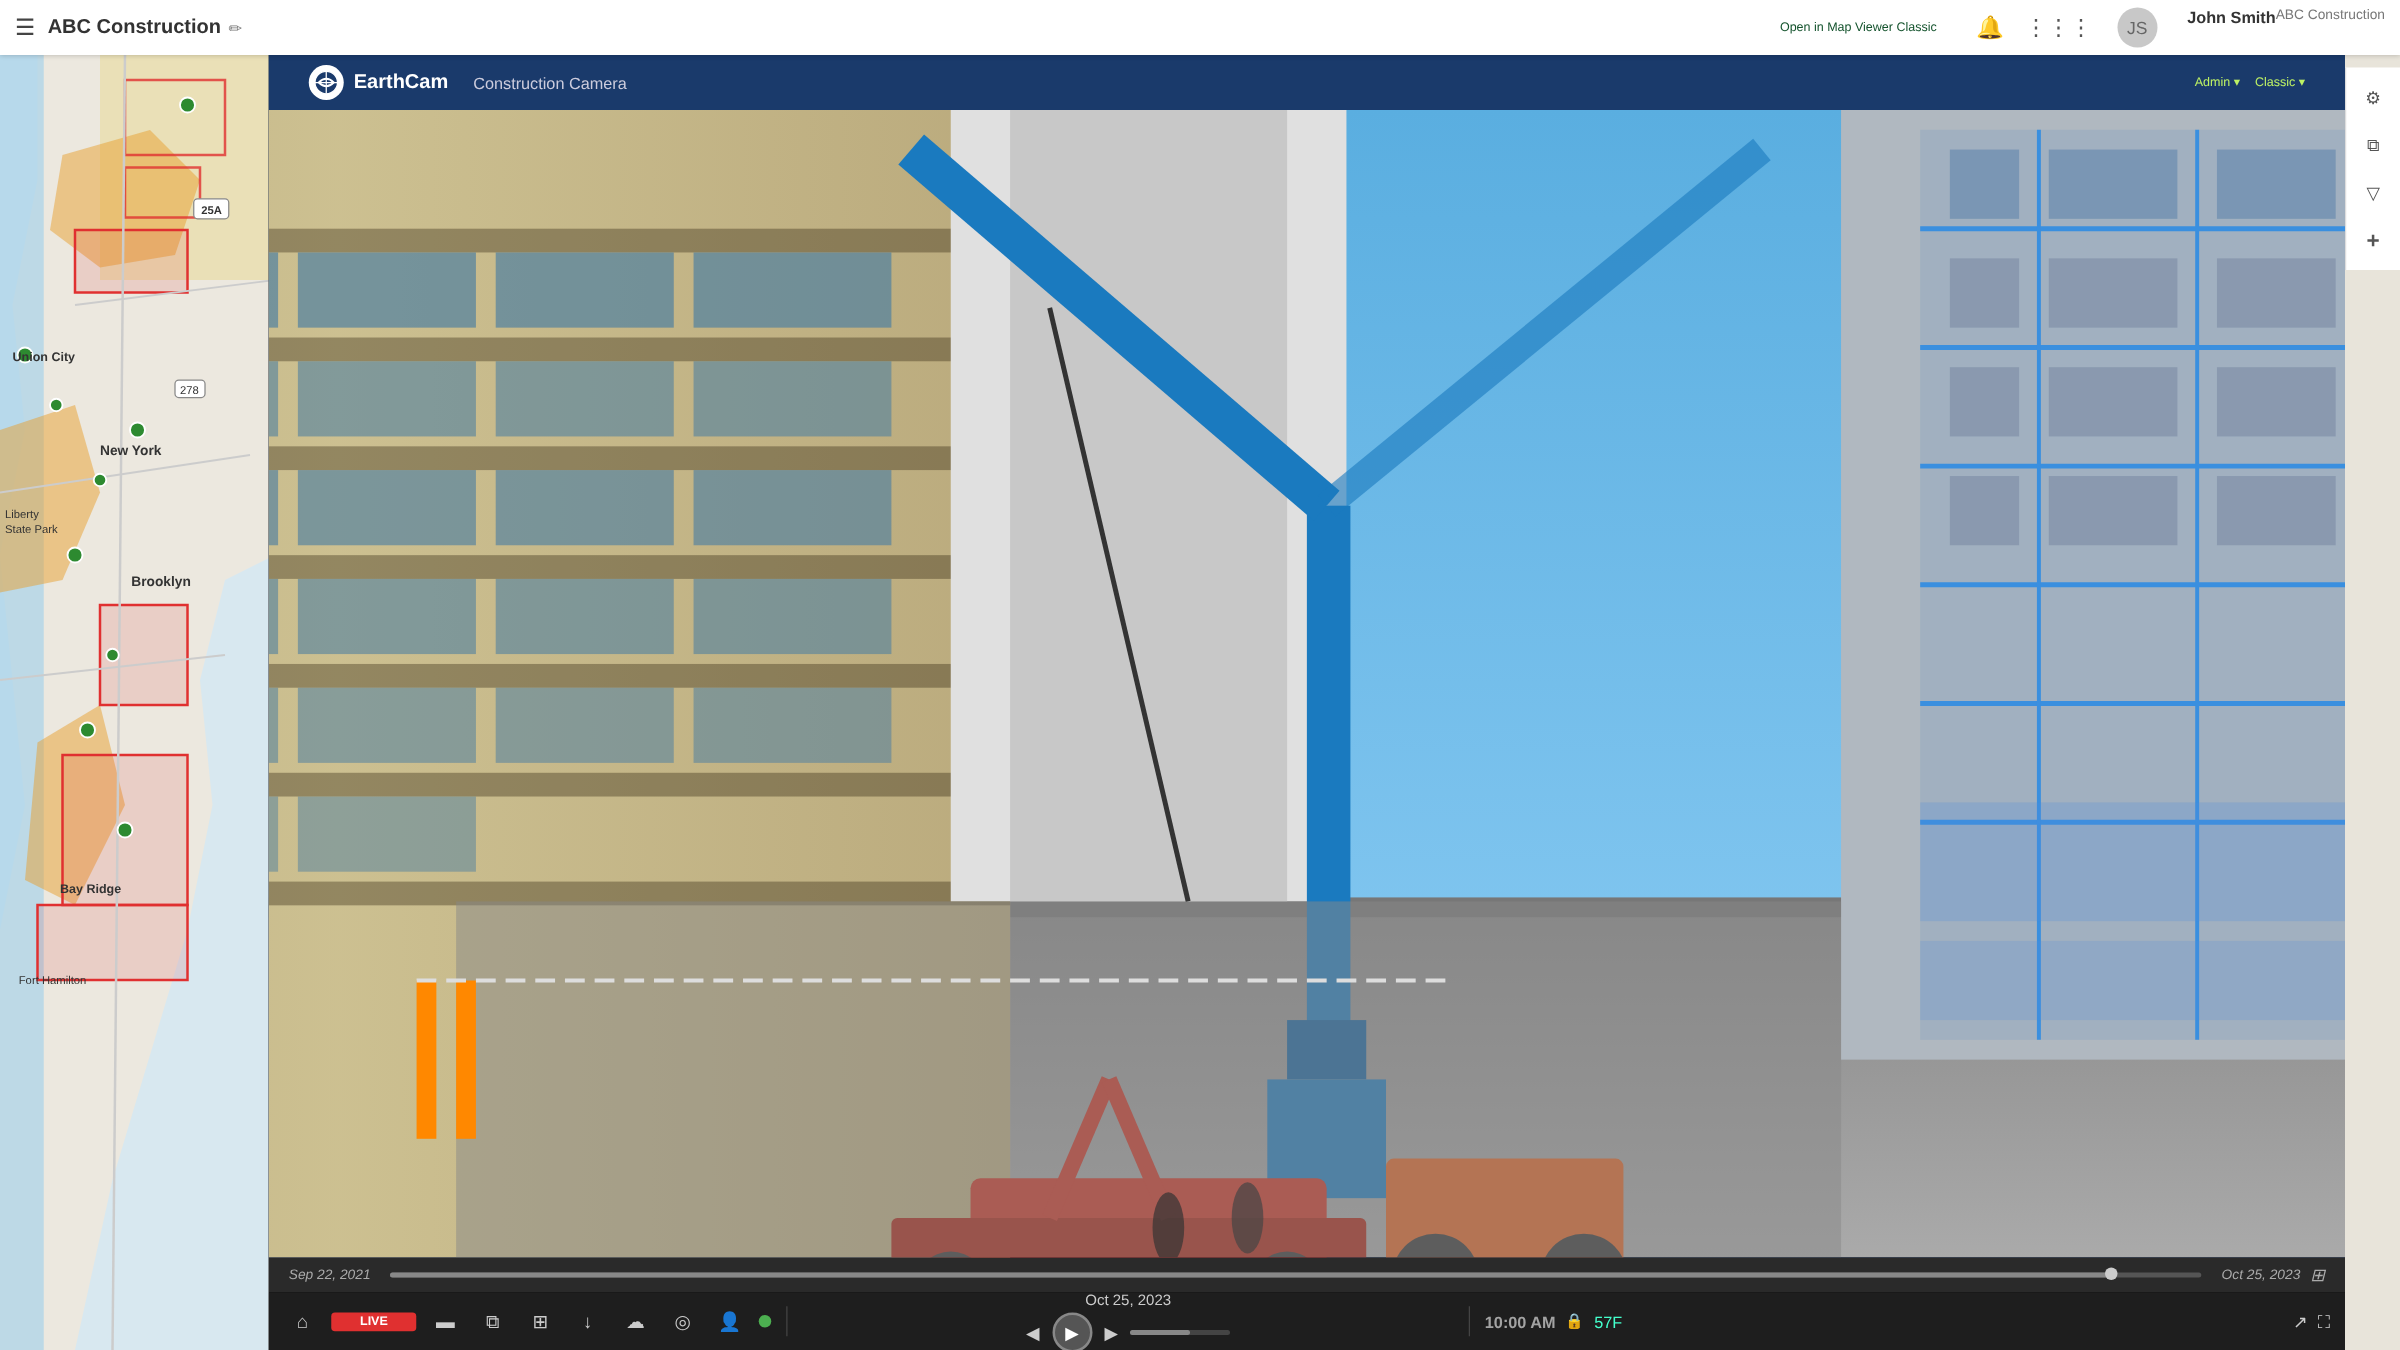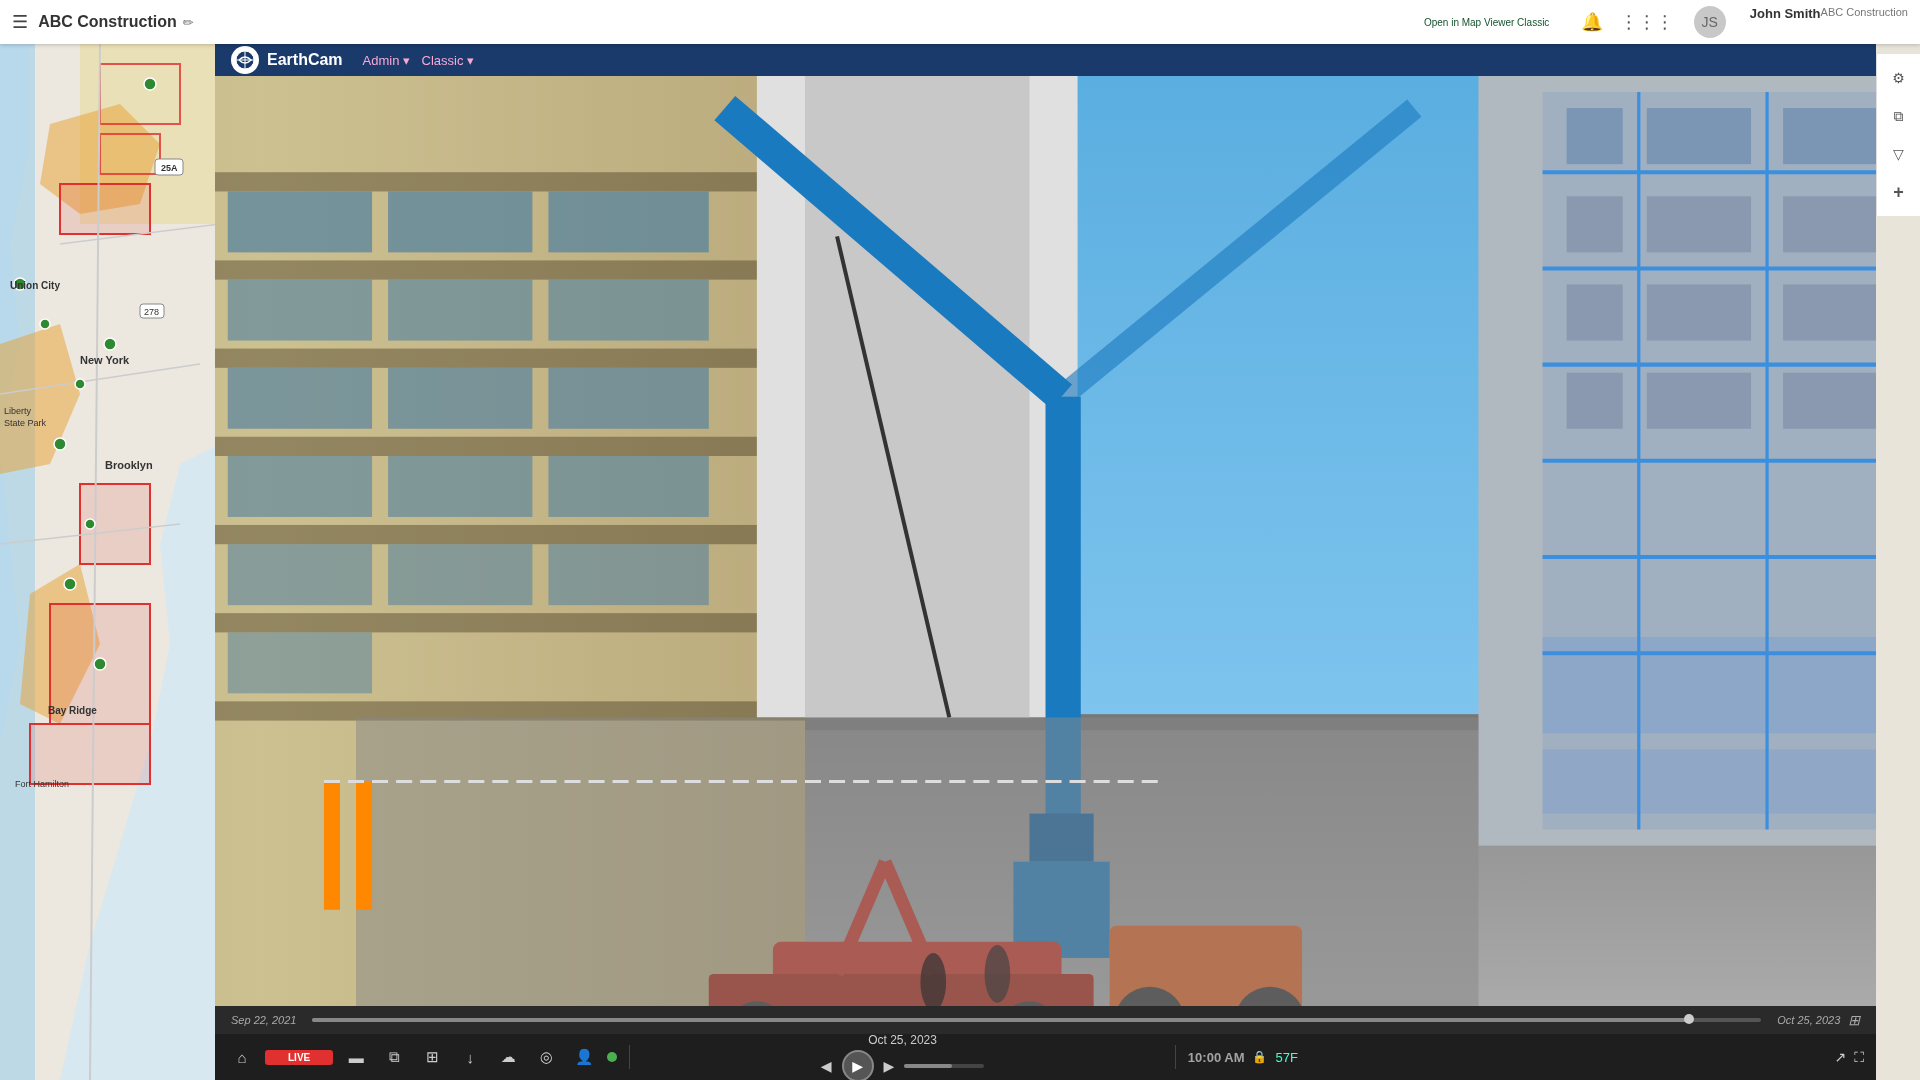--- a/index.html
+++ b/index.html
@@ -115,24 +115,24 @@
       bottom: 0;
       z-index: 50;
       display: flex;
       flex-direction: column;
       background: #000;
     }
 
     
     #earthcam-header {
       background: #1a3a6b;
-      height: 32px;
-      display: flex;
-      align-items: center;
-      padding: 0 16px;
+      height: 44px;
+      display: flex;
+      align-items: center;
+      padding: 0 32px;
       flex-shrink: 0;
     }
     .earthcam-logo {
       display: flex;
       align-items: center;
       gap: 8px;
       margin-right: 20px;
     }
     .earthcam-logo-circle {
       width: 28px; height: 28px;
@@ -148,22 +148,22 @@
     }
     .earthcam-subtitle {
       color: #ccd;
       font-size: 13px;
       flex: 1;
     }
     .earthcam-header-right {
       display: flex; gap: 12px; align-items: center;
     }
     .header-link {
-      color: #f9a8d4;
-      font-size: 13px;
+      color: #bef264;
+      font-size: 10px;
       cursor: pointer;
     }
 
     
     #camera-view {
       flex: 1;
       position: relative;
       overflow: hidden;
       background: #1a1a2e;
     }
@@ -398,20 +398,21 @@
       <div class="earthcam-logo-circle">
         <svg width="20" height="20" viewBox="0 0 20 20">
           <circle cx="10" cy="10" r="9" fill="#1a3a6b" stroke="#fff" stroke-width="1"></circle>
           <path d="M4,10 Q10,4 16,10 Q10,16 4,10" fill="none" stroke="#fff" stroke-width="1.5"></path>
           <line x1="10" y1="1" x2="10" y2="19" stroke="#fff" stroke-width="1"></line>
           <line x1="1" y1="10" x2="19" y2="10" stroke="#fff" stroke-width="1"></line>
         </svg>
       </div>
       <span class="earthcam-logo-text">EarthCam</span>
     </div>
+    <span class="earthcam-subtitle">Construction Camera</span>
     <div class="earthcam-header-right">
       <span class="header-link">Admin ▾</span>
       <span class="header-link">Classic ▾</span>
     </div>
   </div>
 
   <div id="camera-view">
 
     <svg width="100%" height="100%" viewBox="0 0 1660 580" preserveAspectRatio="xMidYMid slice" style="position:absolute;top:0;left:0;">
 

